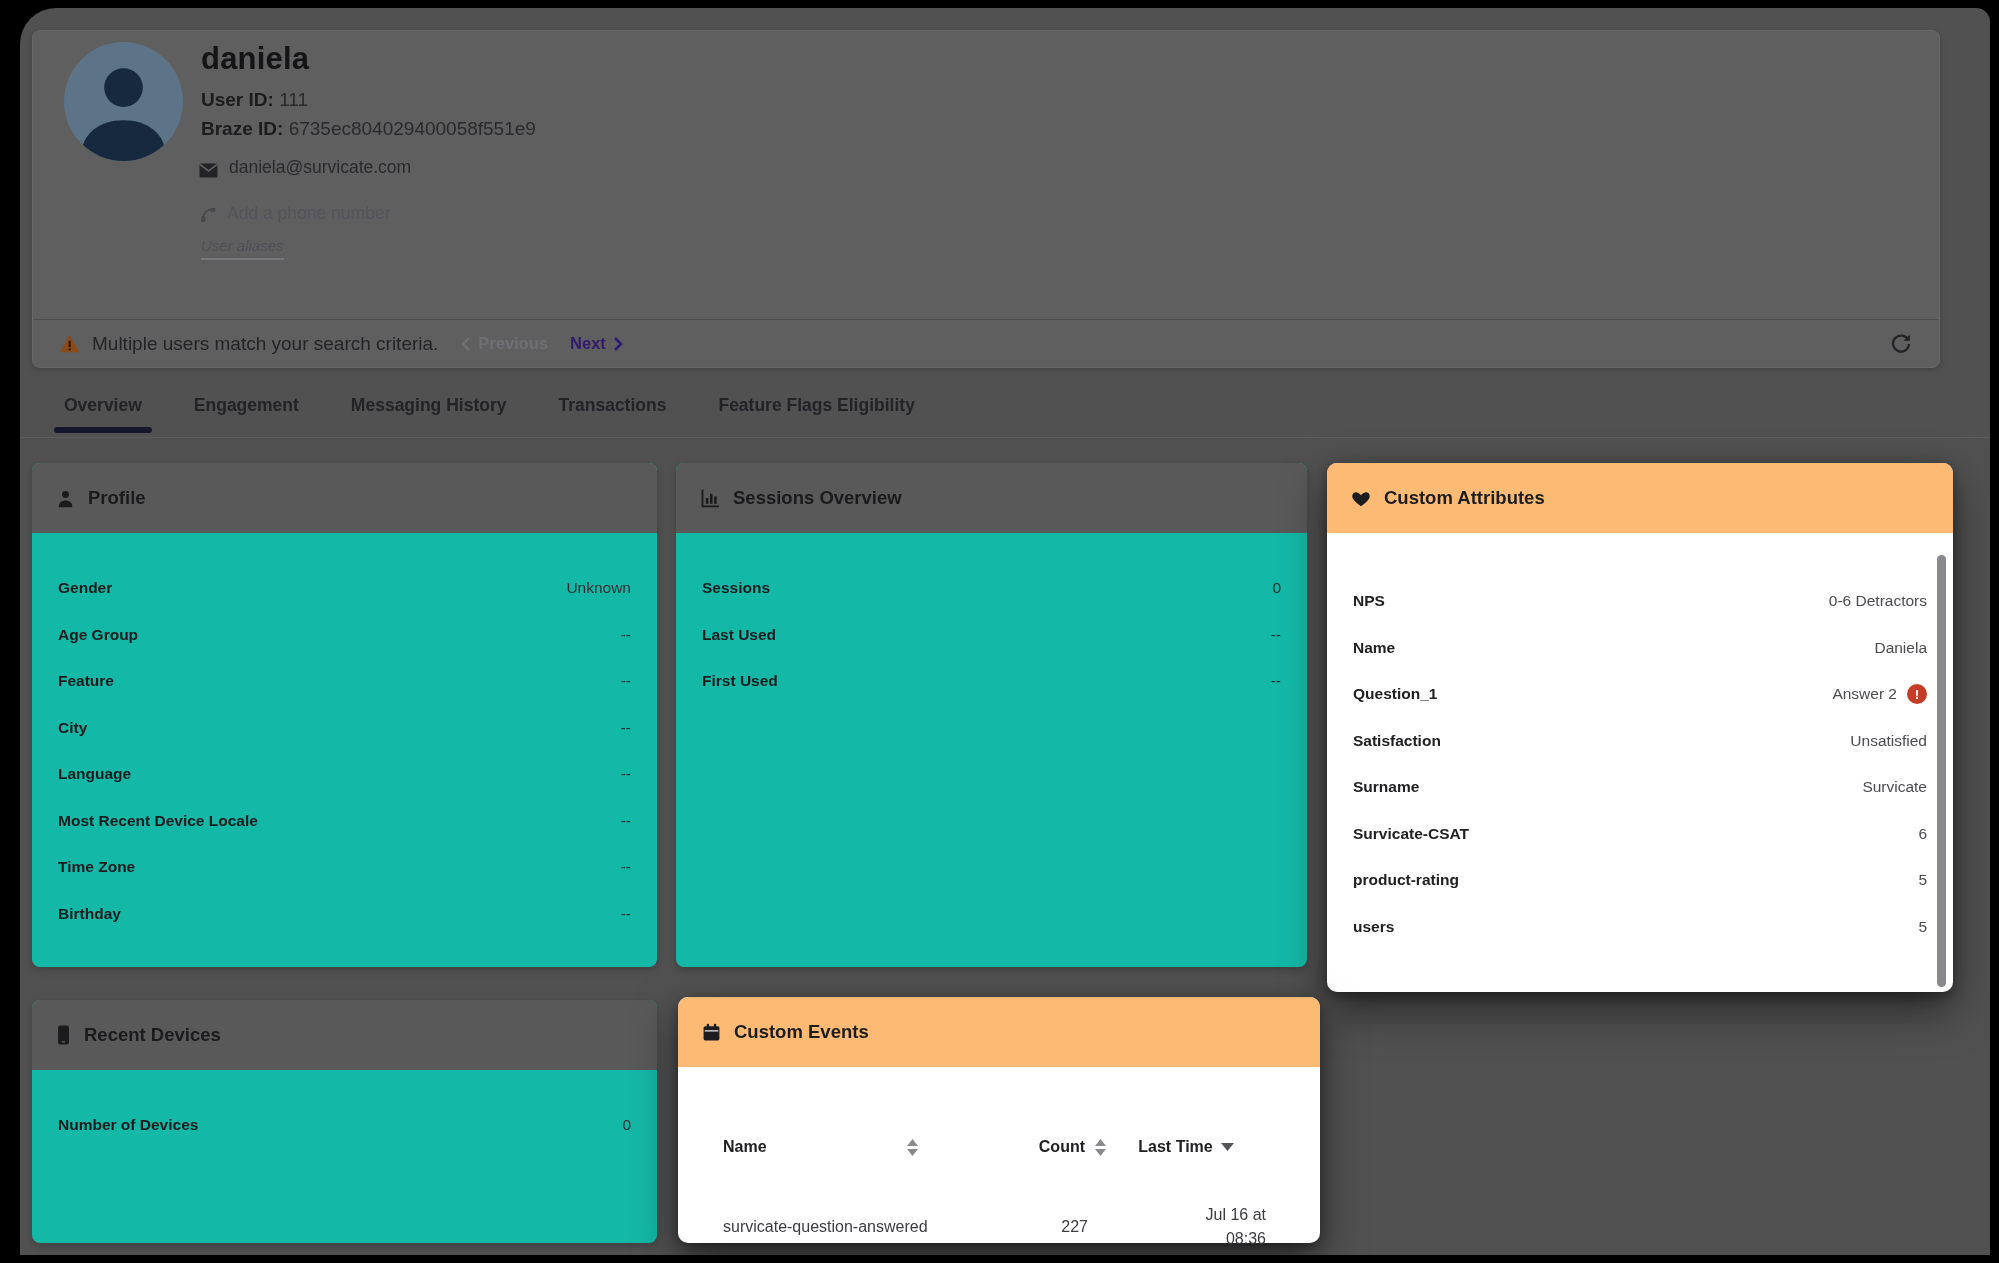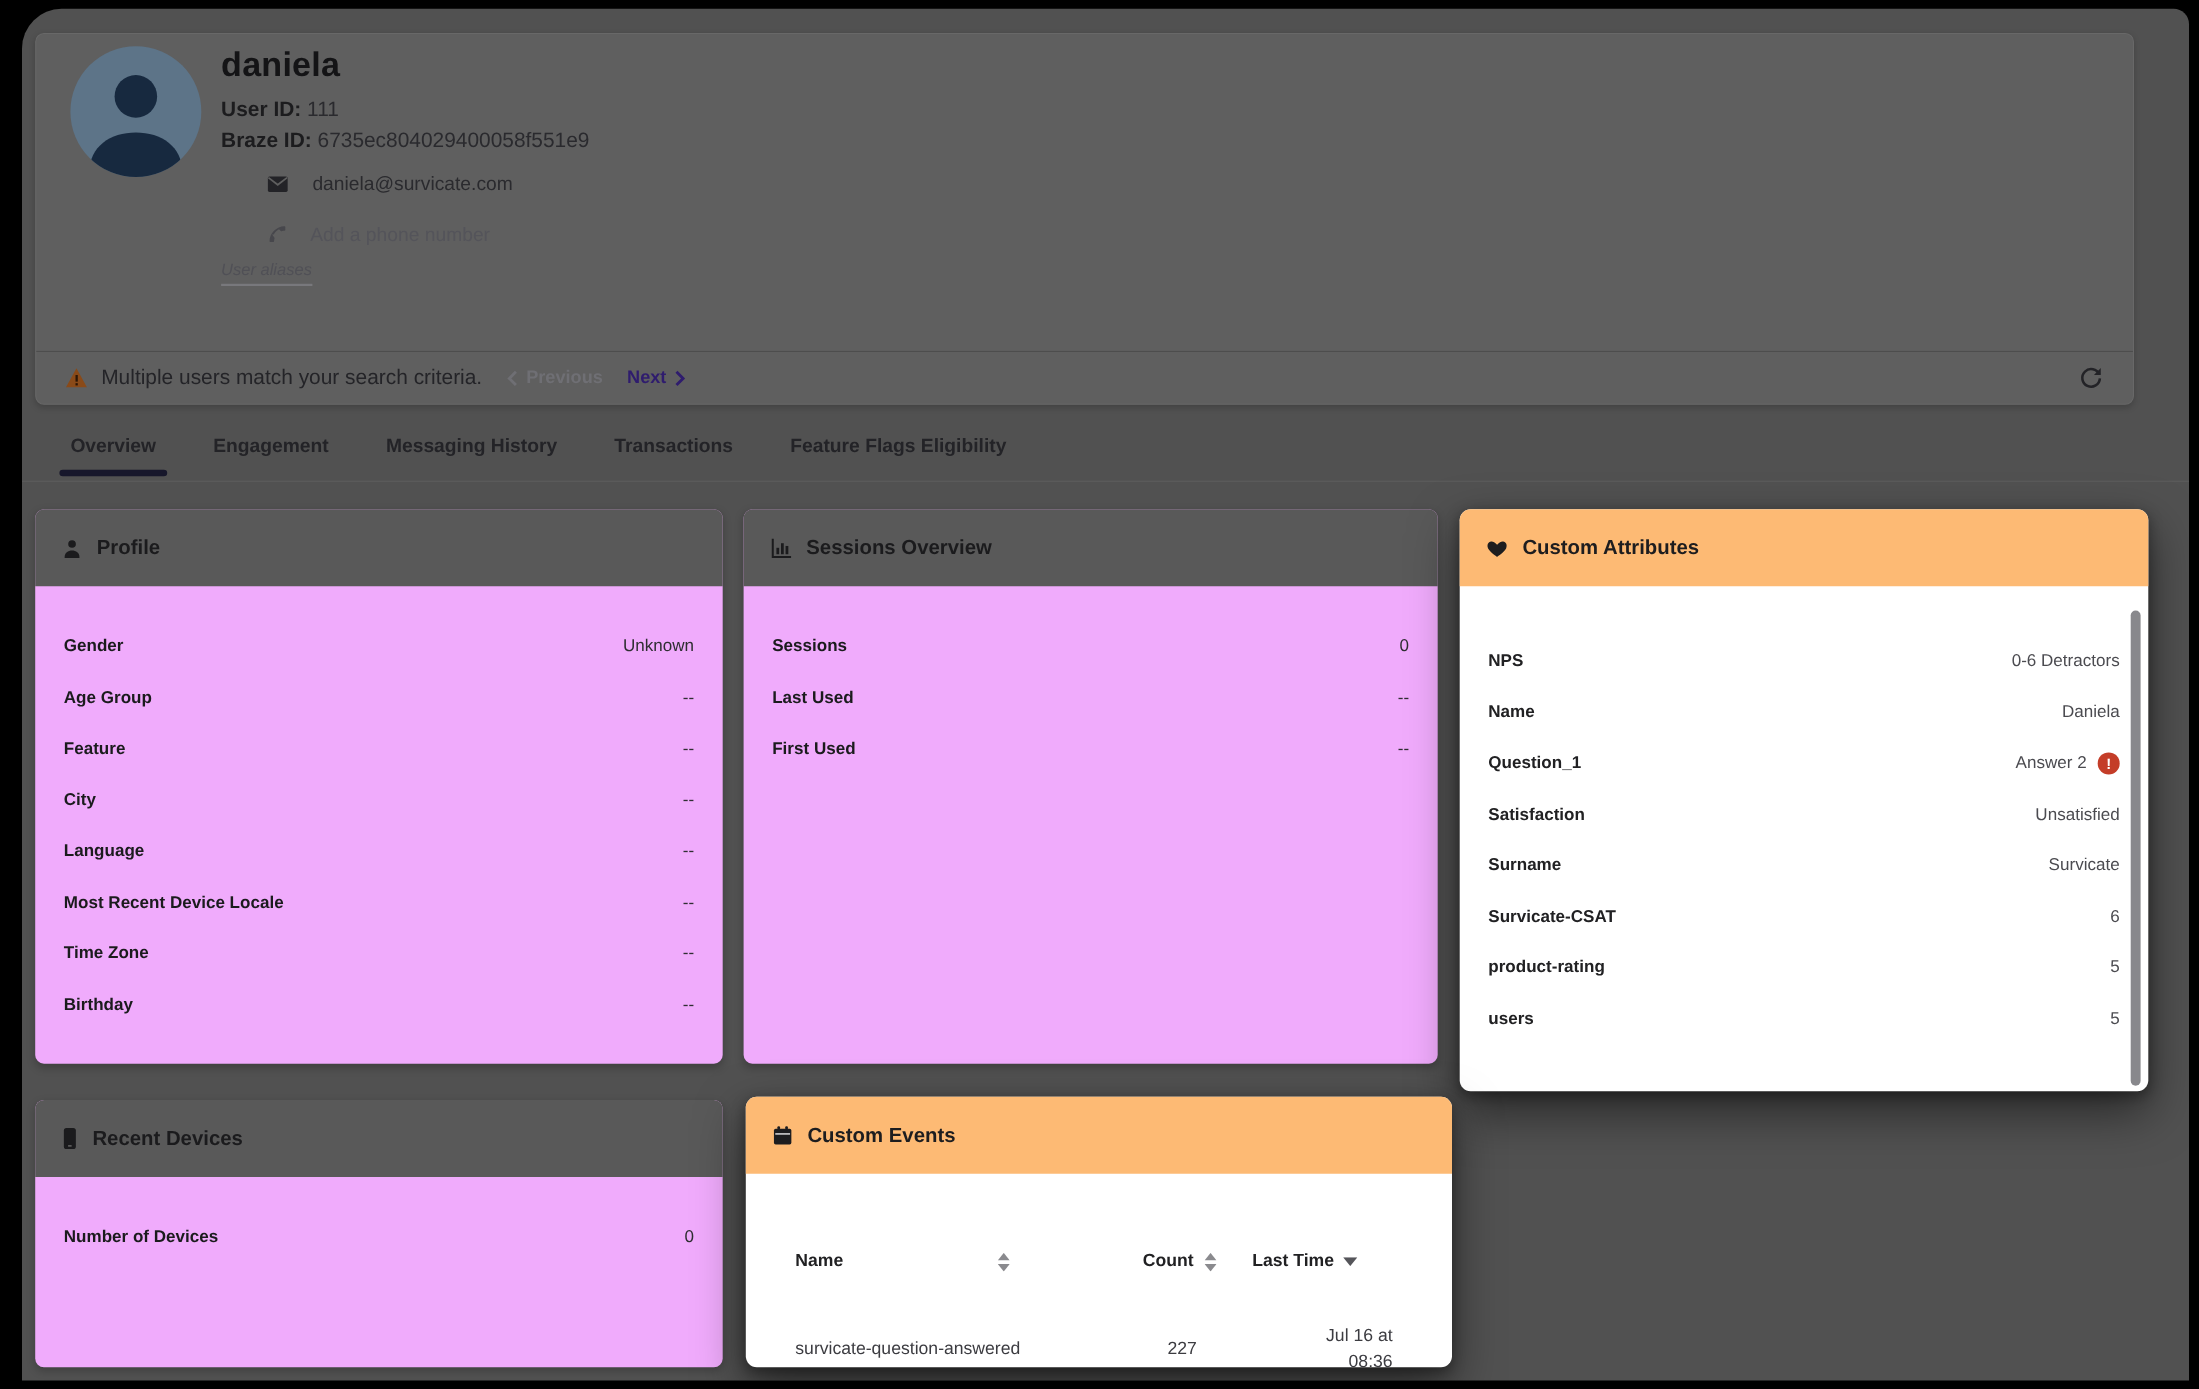--- a/index.html
+++ b/index.html
@@ -14,22 +14,22 @@
                  background:#5f5f5f; border:1px solid #686868; border-radius:8px;
                  box-shadow:0 2px 6px rgba(0,0,0,.18); }
   .avatar { position:absolute; left:31px; top:11px; width:119px; height:119px;
             border-radius:50%; background:#5d7488; overflow:hidden; }
   .avatar svg { position:absolute; left:0; top:0; width:119px; height:119px; }
   .user-name { position:absolute; left:168px; top:10px; font-size:31px; font-weight:bold;
                color:#141416; letter-spacing:.2px; }
   .id-line { position:absolute; left:168px; font-size:19px; color:#2a2a2e; }
   .id-line .b { font-weight:bold; color:#1c1c1e; }
   .uid { top:58px; } .bid { top:87px; }
-  .icon-line { position:absolute; left:166px; display:flex; align-items:center; gap:22px;
-               font-size:17.5px; color:#2a2a2e;margin-left:44px; }
+  .icon-line { position:absolute; left:166px; display:flex; align-items:flex-end; gap:11px;
+               font-size:17.5px; color:#2a2a2e; }
   .icon-line svg { flex:0 0 auto; }
   .email-line { top:126px; }
   .phone-line { top:172px; color:#54545a; cursor:pointer; }
   .aliases { position:absolute; left:168px; top:206px; font-size:15px; color:#505056;
              border-bottom:2px solid #78787c; padding-bottom:4px; cursor:pointer;font-style:italic; }
   .merge-btn { position:absolute; left:180px; top:216px; width:213px; height:49px;
                background:transparent; border:2px solid #4b2d96; border-radius:12px;
                color:#3b2089; font-size:18px; font-weight:bold;
                font-family:"Liberation Sans", sans-serif; cursor:pointer; }
   .warn-bar { position:absolute; left:0; right:0; bottom:0; height:48px;
@@ -46,21 +46,21 @@
   .tabs { position:absolute; left:0; top:374px; width:1970px; height:56px;
           border-bottom:1px solid #5d5d5d; display:flex; align-items:flex-start;
           padding-left:44px; gap:52px; }
   .tab { position:relative; font-size:17.5px; font-weight:bold; color:#232327;
          padding-top:13px; cursor:pointer; height:100%; }
   .tab .underline { display:none; }
   .tab.active .underline { display:block; position:absolute; left:-10px; right:-10px;
          bottom:4px; height:6px; border-radius:4px; background:#17172b; }
 
   
-  .card { position:absolute; border-radius:8px; background:#f0abfc;
+  .card { position:absolute; border-radius:8px; background:#14b8a6;
           box-shadow:0 3px 8px rgba(0,0,0,.22); }
   .card-header { height:70px; background:#595959; border-radius:8px 8px 0 0;
                  display:flex; align-items:center; padding:0 24px; gap:13px; }
   .card-title { font-size:18.5px; font-weight:bold; color:#1b1b1d; }
   .card-body { padding:32px 26px 0 26px; }
   .crow { height:46.5px; display:flex; align-items:center; justify-content:space-between; }
   .crow .lab { font-size:15.5px; font-weight:bold; color:#1b1b1d; }
   .crow .val { font-size:15.5px; color:#2e2e31; display:flex; align-items:center; gap:10px; }
 
   .card.bright { background:#fff; z-index:30;

